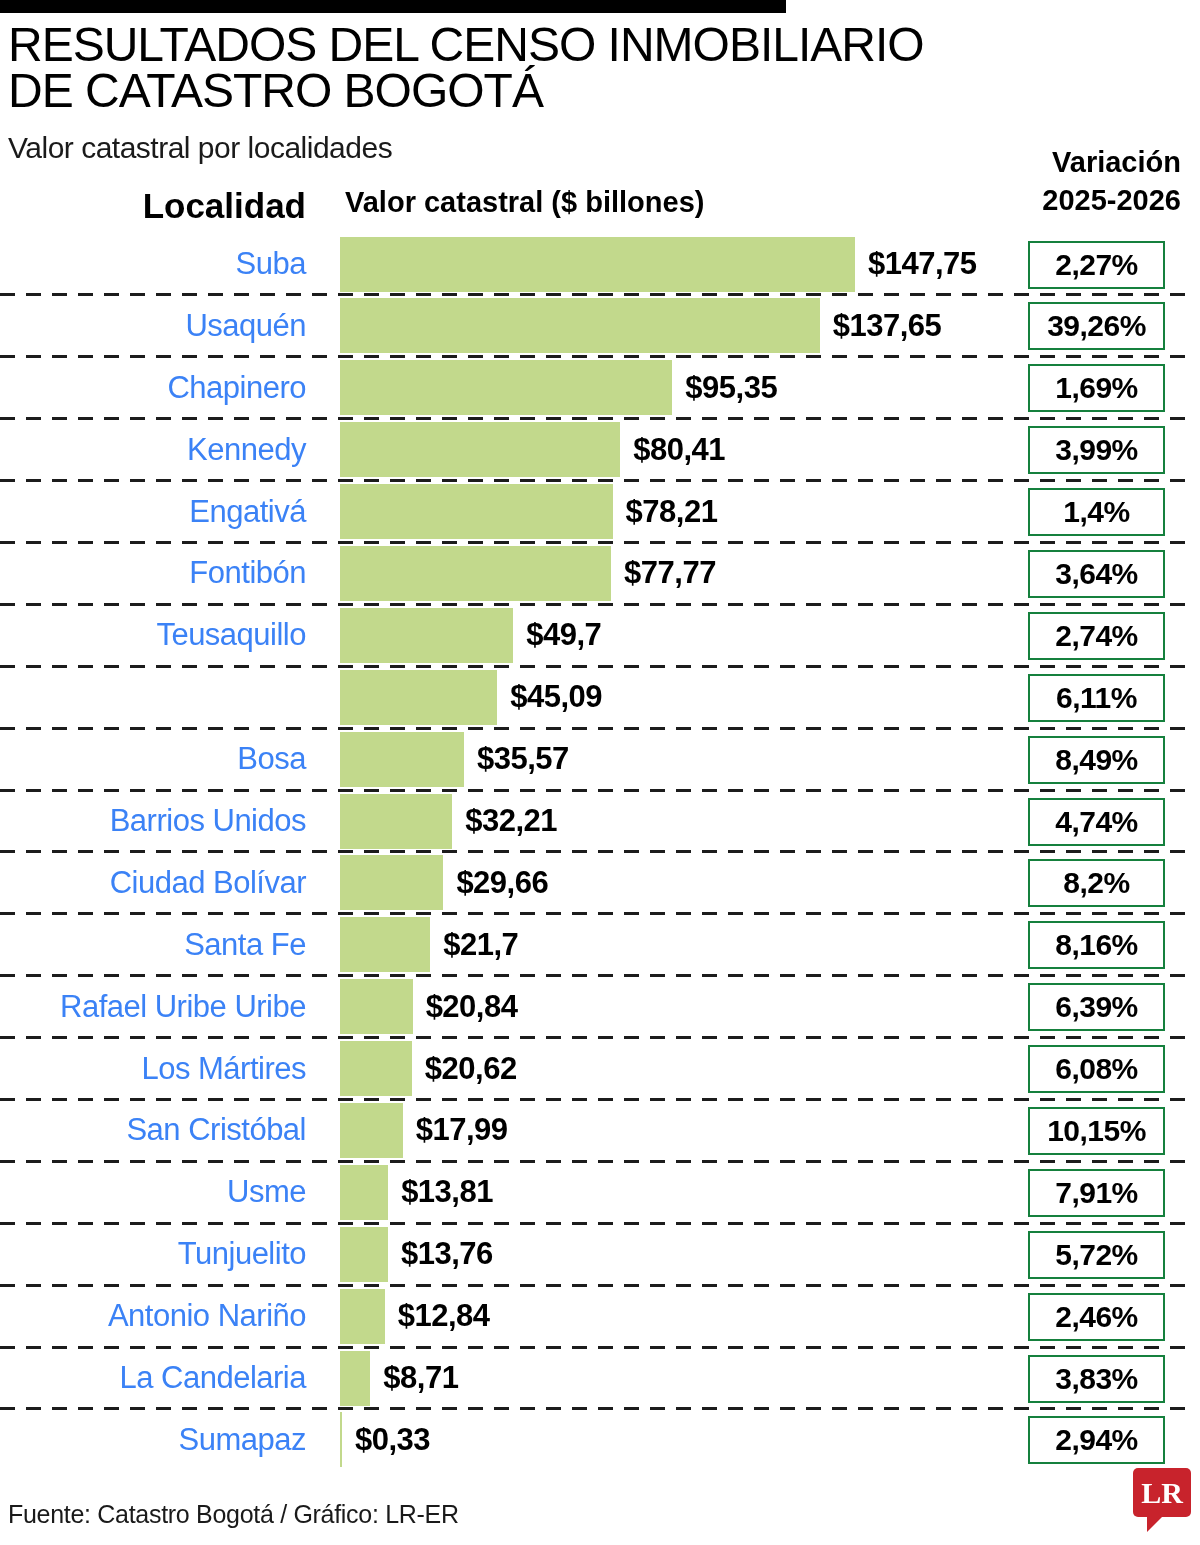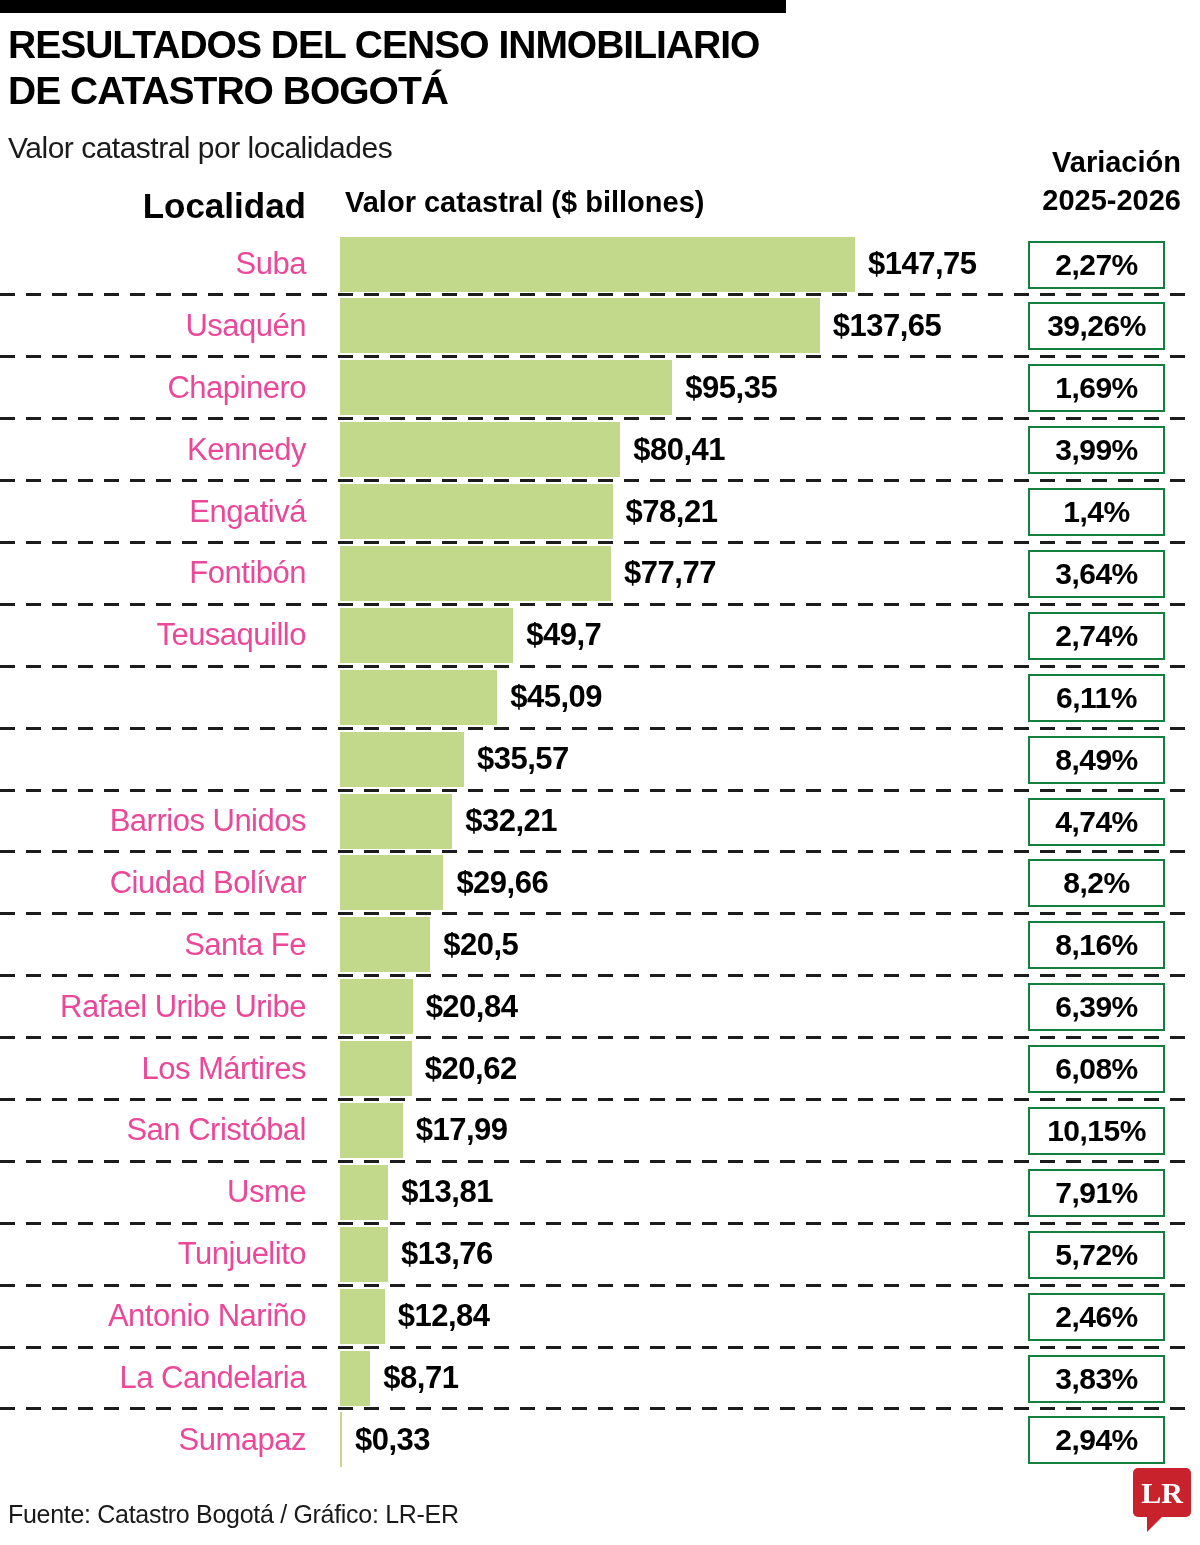--- a/index.html
+++ b/index.html
@@ -11,21 +11,21 @@
     font-family: "Liberation Sans", sans-serif;
     color: #000;
     overflow: hidden;
   }
   .topbar {
     position: absolute; left: 0; top: 0;
     width: 786px; height: 13px; background: #000;
   }
   .title {
     position: absolute; left: 8px; top: 22px;
-    font-size: 39px; font-weight: 700; letter-spacing: -1px;
+    font-size: 48px; font-weight: 400; letter-spacing: -1px;
     line-height: 46px; color: #000;
   }
   .subtitle {
     position: absolute; left: 8px; top: 131px;
     font-size: 30px; font-weight: 400; color: #1a1a1a;
     letter-spacing: -0.5px;
   }
   .h-loc {
     position: absolute; left: 0; top: 186px; width: 306px;
     text-align: right; font-size: 35px; font-weight: 700;
@@ -41,21 +41,21 @@
   .rows { position: absolute; left: 0; top: 233px; width: 1200px; }
   .row { position: relative; height: 61.9px; }
   .row:not(:last-child)::after {
     content: ""; position: absolute; left: 0; bottom: -1.5px;
     width: 1190px; height: 3px;
     background: repeating-linear-gradient(90deg, #1c1c1c 0 15px, transparent 15px 26px);
   }
   .row-label {
     position: absolute; left: 0; top: 0; width: 306px; height: 100%;
     display: flex; align-items: center; justify-content: flex-end;
-    font-size: 31px; font-weight: 400; color: #ec4899; letter-spacing: -0.5px;
+    font-size: 31px; font-weight: 400; color: #3b82f6; letter-spacing: -0.5px;
     white-space: nowrap;
   }
   .row-bar {
     position: absolute; left: 340px; top: 3.5px; height: 55px;
     background: #c2d98c;
   }
   .row-value {
     position: absolute; top: 0; height: 100%;
     display: flex; align-items: center;
     font-size: 31px; font-weight: 700; letter-spacing: -0.5px;
@@ -156,20 +156,21 @@
     <div class="var-box">2,74%</div>
   </div>
 
   <div class="row">
     <div class="row-bar" style="width: 157.166px; background: rgb(194, 217, 140);"></div>
     <div class="row-value" style="left: 510.166px;">$45,09</div>
     <div class="var-box">6,11%</div>
   </div>
 
   <div class="row">
+    <div class="row-label">Bosa</div>
     <div class="row-bar" style="width: 123.983px; background: rgb(194, 217, 140);"></div>
     <div class="row-value" style="left: 476.983px;">$35,57</div>
     <div class="var-box">8,49%</div>
   </div>
 
   <div class="row">
     <div class="row-label">Barrios Unidos</div>
     <div class="row-bar" style="width: 112.272px; background: rgb(194, 217, 140);"></div>
     <div class="row-value" style="left: 465.272px;">$32,21</div>
     <div class="var-box">4,74%</div>
@@ -178,21 +179,21 @@
   <div class="row">
     <div class="row-label">Ciudad Bolívar</div>
     <div class="row-bar" style="width: 103.383px; background: rgb(194, 217, 140);"></div>
     <div class="row-value" style="left: 456.383px;">$29,66</div>
     <div class="var-box">8,2%</div>
   </div>
 
   <div class="row">
     <div class="row-label">Santa Fe</div>
     <div class="row-bar" style="width: 90.2775px; background: rgb(194, 217, 140);"></div>
-    <div class="row-value" style="left: 443.277px;">$20,5</div>
+    <div class="row-value" style="left: 443.277px;">$21,7</div>
     <div class="var-box">8,16%</div>
   </div>
 
   <div class="row">
     <div class="row-label">Rafael Uribe Uribe</div>
     <div class="row-bar" style="width: 72.6403px; background: rgb(194, 217, 140);"></div>
     <div class="row-value" style="left: 425.64px;">$20,84</div>
     <div class="var-box">6,39%</div>
   </div>
 

